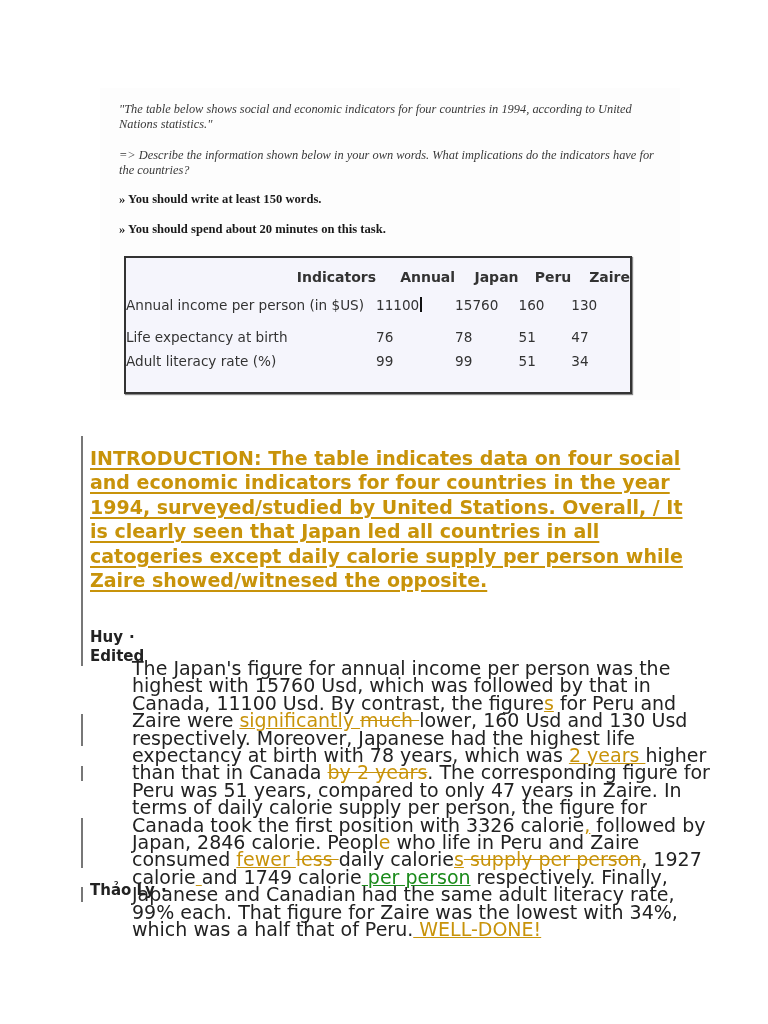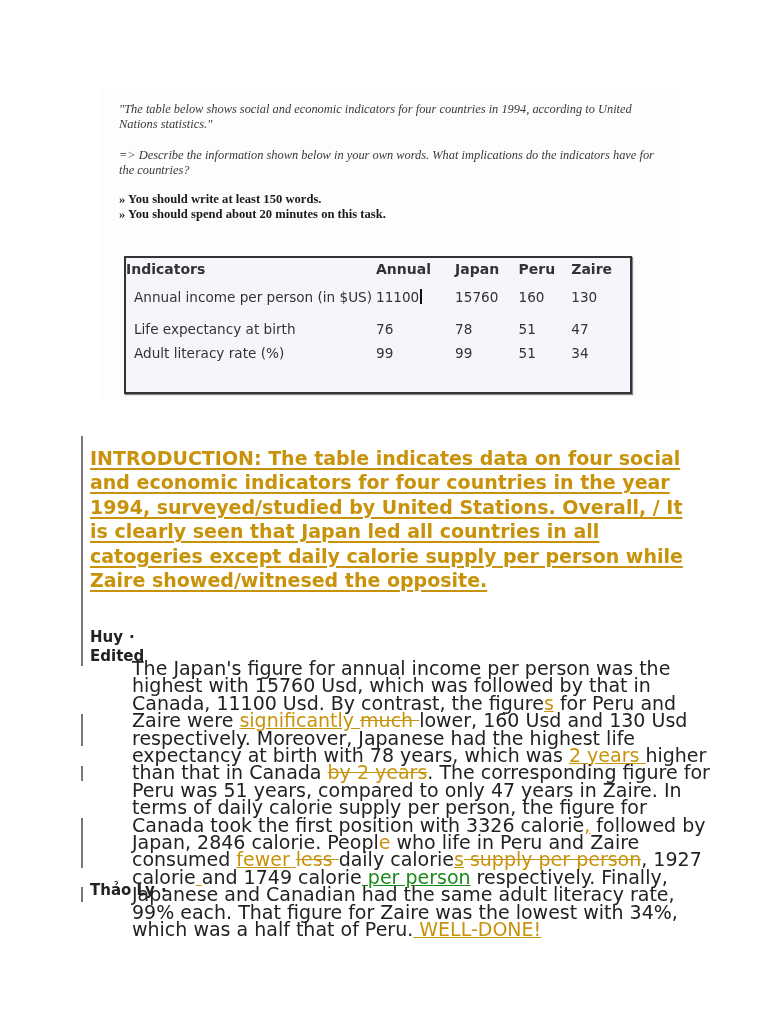--- a/index.html
+++ b/index.html
@@ -32,21 +32,21 @@
       font-family: "Liberation Serif", serif;
       font-size: 12.4px;
       line-height: 15px;
       color: #333;
     }
     .prompt p { margin: 0; }
     .prompt .italic { font-style: italic; color: #3a3a3a; }
     .prompt .p1 { margin-bottom: 16px; }
     .prompt .p2 { margin-bottom: 14px; }
     .prompt .bold { font-weight: bold; color: #1a1a1a; font-size: 12.6px; }
-    .prompt .b1 { }
+    .prompt .b1 { margin-bottom: 15px; }
 
     .data-table {
       position: absolute;
       left: 24px;
       top: 168px;
       width: 504px;
       height: 134px;
       border: 2px solid #333;
       background: #f5f5fc;
       box-shadow: 1px 1px 1px #888;
@@ -54,33 +54,33 @@
       font-size: 13.6px;
       color: #333;
     }
     .data-table table {
       border-collapse: collapse;
       width: 100%;
     }
     .data-table th {
       font-weight: bold;
       font-size: 14px;
-      padding: 3px 0 0 0;
-      text-align: left;
+      padding: 11px 0 0 0;
+      text-align: right;
       line-height: 16px;
     }
     .data-table td {
       padding: 0;
       line-height: 18px;
       height: 24px;
       text-align: left;
     }
     .data-table td.label {
       text-align: left;
-      padding-left: 8px;
+      padding-left: 0;
       width: 240px;
     }
     .data-table tr.first td { height: 40px; line-height: 18px; }
     .cursor-mark {
       display: inline-block;
       width: 2px;
       height: 15px;
       background: #111;
       vertical-align: -2px;
       margin-left: 1px;

